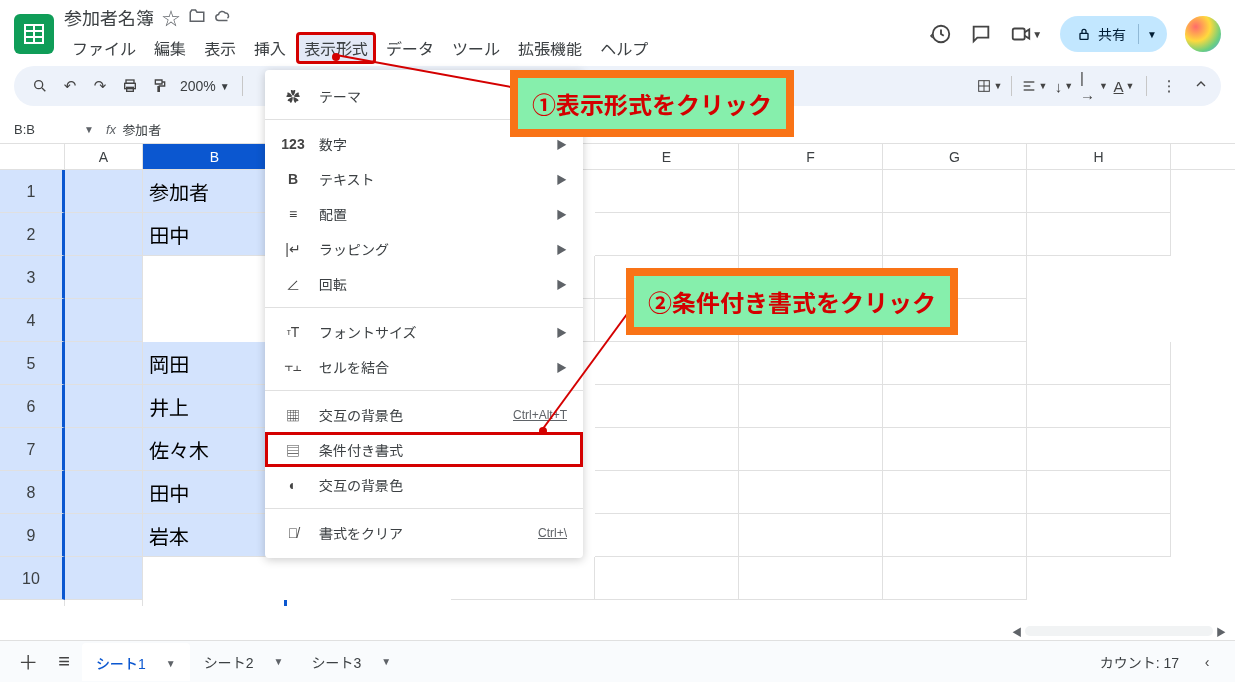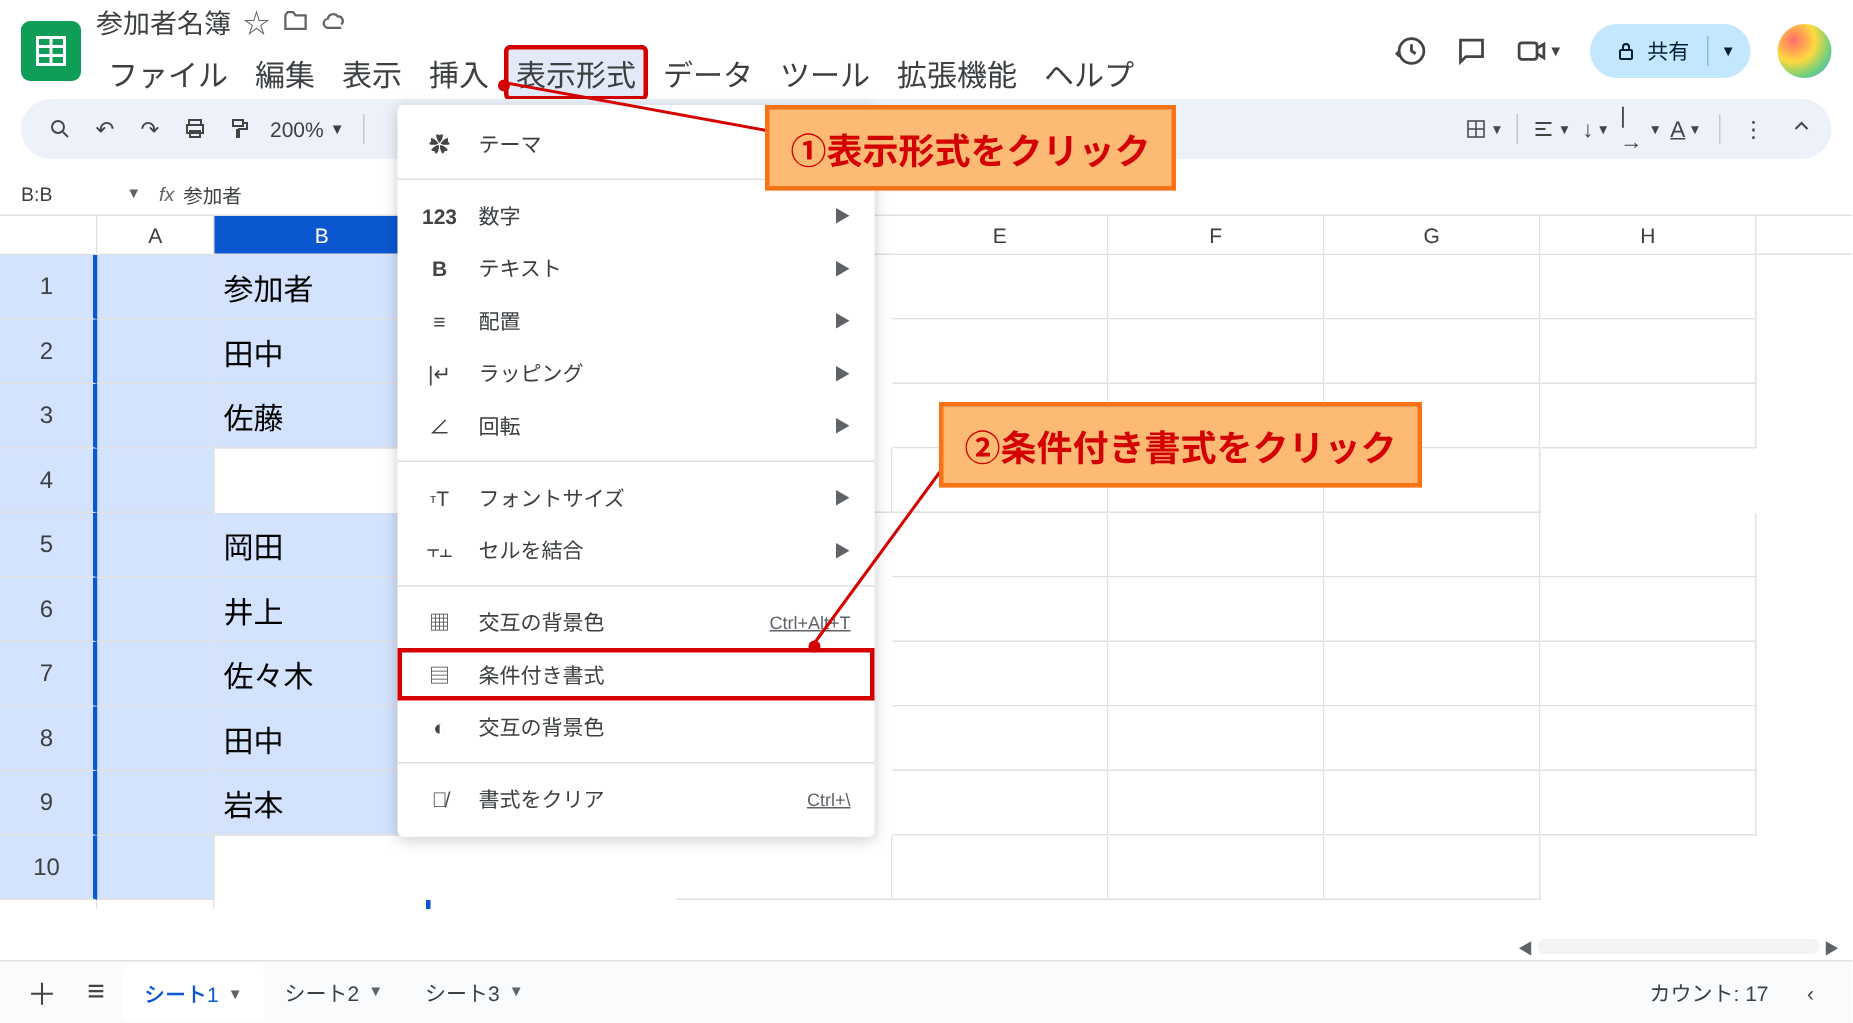--- a/index.html
+++ b/index.html
@@ -7,21 +7,21 @@
 
 
 .header { display: flex; align-items: center; padding: 6px 14px 0 14px; height: 62px; }
 .logo { width: 40px; height: 40px; background: #0f9d58; border-radius: 6px; display: flex; align-items: center; justify-content: center; margin-right: 10px; }
 .logo svg { width: 24px; height: 24px; }
 .title-area { display: flex; flex-direction: column; flex: 1; }
 .title-row { display: flex; align-items: flex-end; gap: 8px; height: 26px; }
 .doc-title { font-size: 18px; color: #3c4043; }
 .title-icon { color: #5f6368; font-size: 18px; cursor: pointer; }
 .menu-bar { display: flex; gap: 2px; margin-top: 2px; }
-.menu-item { padding: 4px 8px; font-size: 20px; color: #3c4043; cursor: pointer; border-radius: 4px; }
+.menu-item { padding: 4px 8px; font-size: 16px; color: #3c4043; cursor: pointer; border-radius: 4px; }
 .menu-item.active { background: #e3e9f7; border: 3px solid #d40000; padding: 1px 5px; }
 .header-right { display: flex; align-items: center; gap: 18px; margin-left: auto; }
 .hr-icon { color: #444; cursor: pointer; display:flex; align-items:center; }
 .share-btn { display: flex; align-items: center; gap: 6px; background: #c2e7ff; padding: 8px 10px 8px 16px; border-radius: 30px; cursor: pointer; font-size: 14px; color: #001d35; }
 .share-btn .divider-mini { width:1px; height:20px; background:#90b9d6; margin:0 2px 0 6px;}
 .avatar { width: 36px; height: 36px; border-radius: 50%; background: radial-gradient(circle at 30% 30%, #ff6b6b, #ffd93d 40%, #6bcf7f 70%, #4d96ff); cursor: pointer; }
 
 
 .toolbar { display: flex; align-items: center; height: 40px; background: #edf2fa; border-radius: 24px; margin: 4px 14px 10px 14px; padding: 0 12px; gap: 2px; position: relative; }
 .tb-icon { width: 28px; height: 28px; display: flex; align-items: center; justify-content: center; color: #444; cursor: pointer; border-radius: 4px; font-size:15px; }
@@ -59,30 +59,30 @@
 
 .dropdown { position: absolute; left: 265px; top: 70px; width: 318px; background: #fff; border-radius: 4px; box-shadow: 0 2px 10px rgba(0,0,0,.2); z-index: 100; padding: 8px 0; }
 .dd-item { display: flex; align-items: center; height: 35px; padding: 0 16px; font-size: 14px; color: #3c4043; cursor: pointer; position:relative;}
 .dd-icon { width: 24px; margin-right: 14px; display: flex; align-items: center; justify-content: center; color: #444; font-size: 14px; }
 .dd-arrow { margin-left: auto; color: #5f6368; font-size: 11px; }
 .dd-short { margin-left: auto; color: #5f6368; font-size: 12px; text-decoration: underline; }
 .dd-sep { height: 1px; background: #e0e0e0; margin: 6px 0; }
 .dd-item.highlighted { outline: 3px solid #d40000; outline-offset: -3px; }
 
 
-.annot { position: absolute; border: 3px solid #f97316; color: #d40000; font-weight: bold; font-size: 24px; padding: 8px 14px; background: #fdba74; z-index: 200; }
+.annot { position: absolute; border: 8px solid #f97316; color: #d40000; font-weight: bold; font-size: 24px; padding: 8px 14px; background: #86efac; z-index: 200; }
 .annot1 { left: 510px; top: 70px; }
 .annot2 { left: 626px; top: 268px; }
 svg.arrow { position: absolute; z-index: 150; overflow: visible; }
 .dot { position:absolute; width:8px; height:8px; background:#d40000; border-radius:50%; z-index:160;}
 
 
 .bottom { position: absolute; bottom: 0; left: 0; right: 0; height: 42px; display: flex; align-items: center; border-top: 1px solid #e0e0e0; background: #f9fbfd; padding: 0 10px; }
 .bt-icon { width: 36px; height: 36px; display: flex; align-items: center; justify-content: center; color: #444; cursor: pointer; border-radius: 4px; font-size:20px;}
-.sheet-tab { display: flex; align-items: center; gap: 6px; padding: 0 14px; height: 38px; font-size: 14px; color: #3c4043; cursor: pointer; border-radius: 4px 4px 0 0;}
+.sheet-tab { display: flex; align-items: center; gap: 20px; padding: 0 14px; height: 38px; font-size: 14px; color: #3c4043; cursor: pointer; border-radius: 4px 4px 0 0;}
 .sheet-tab.active { color: #0b57d0; font-weight: 500; background:#fff; border-top:3px solid transparent;}
 .sheet-tab .dd-s { font-size: 10px; color:#5f6368;}
 .count { margin-left: auto; font-size: 14px; color: #3c4043; padding-right:10px;}
 .hscroll-ind { position:absolute; right:6px; bottom:46px; width:220px; height:10px; display:flex; align-items:center;}
 .hscroll-ind .track{flex:1; height:10px; background:#f1f3f4; border-radius:5px;}
 .hscroll-ind .lar, .hscroll-ind .rar{font-size:10px; color:#5f6368; padding:0 3px;}
 </style>
 </head>
 <body>
 
@@ -247,21 +247,20 @@
         <div class="cell colB">田中</div>
         <div style="width:308px;"></div>
         <div class="cell wide"></div>
         <div class="cell wide"></div>
         <div class="cell wide"></div>
         <div class="cell wide"></div>
       </div>
     <div class="row">
         <div class="rh">3</div>
         <div class="cell colA"></div>
-        <div class="cell colB">佐藤</div>
         <div style="width:308px;"></div>
         <div class="cell wide"></div>
         <div class="cell wide"></div>
         <div class="cell wide"></div>
         <div class="cell wide"></div>
       </div>
     <div class="row">
         <div class="rh">4</div>
         <div class="cell colA"></div>
         <div style="width:308px;"></div>

